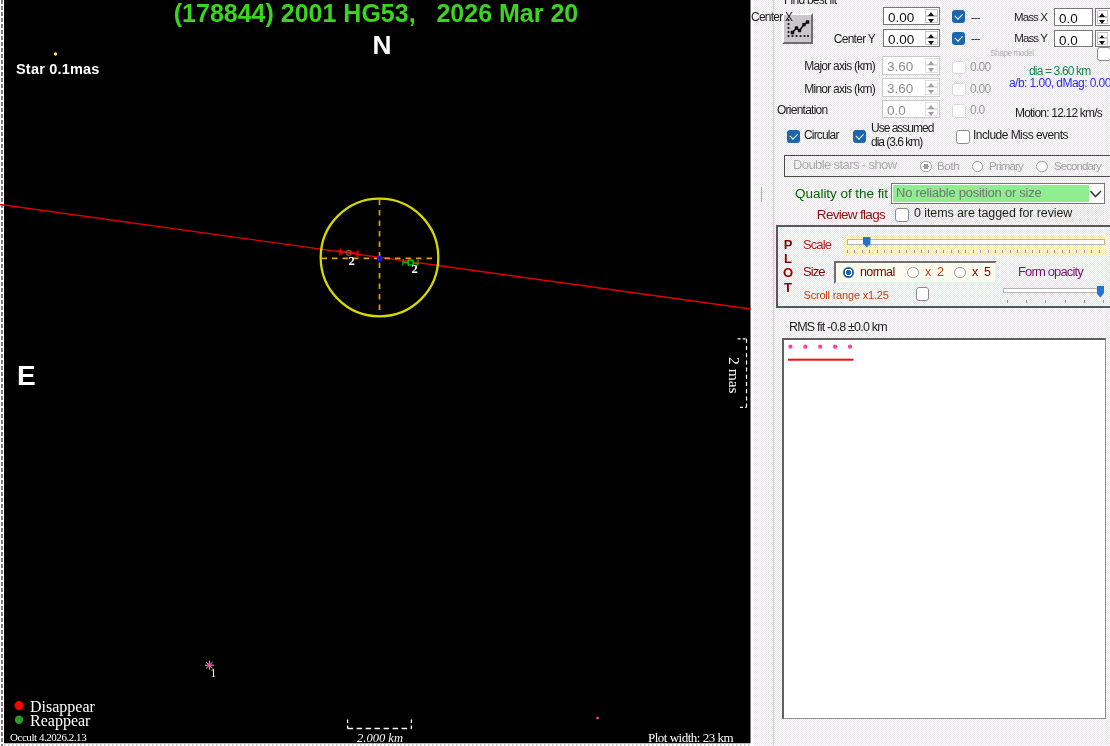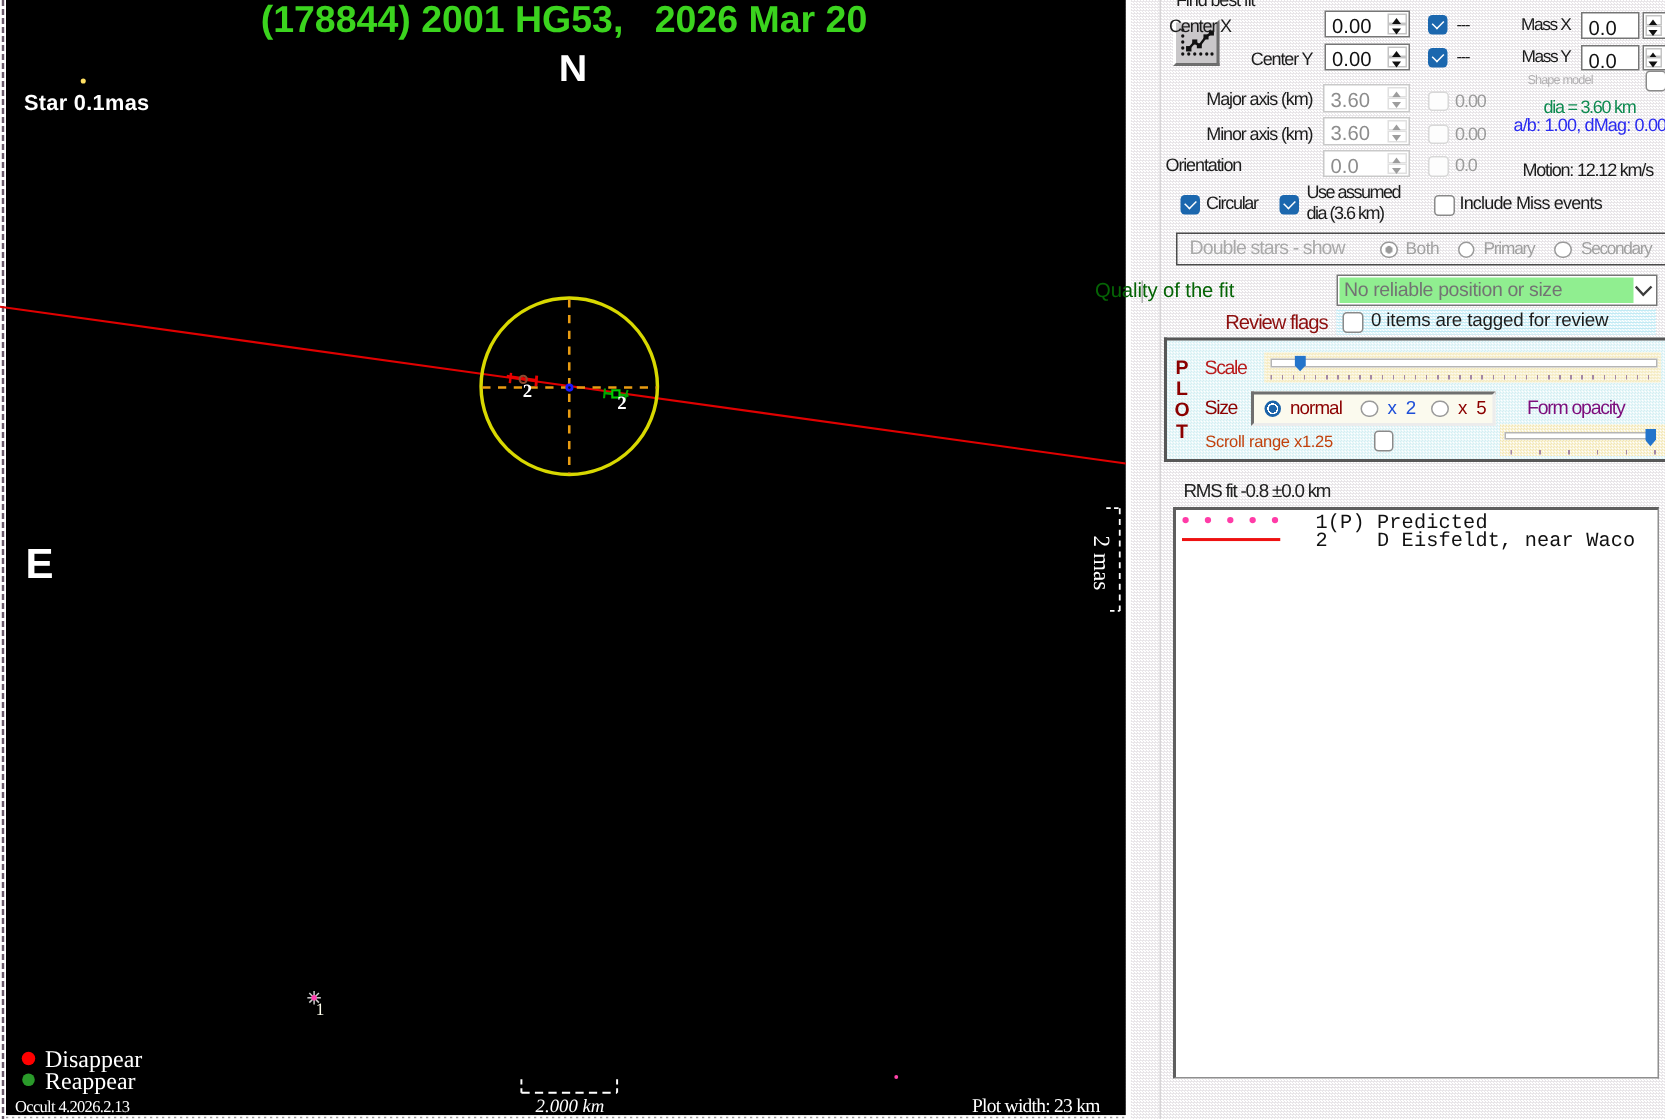--- a/index.html
+++ b/index.html
@@ -125,21 +125,21 @@
   <g fill="#111">
     <rect x="6.7" y="15.7" width="3.6" height="3.6"></rect>
         <rect x="10.8" y="11.3" width="3.4" height="3.4"></rect>
         <rect x="13.9" y="13.9" width="3.3" height="3.3"></rect>
         <rect x="18.3" y="7.9" width="3.4" height="3.4"></rect>
         <rect x="21.9" y="5.3" width="3.4" height="3.4"></rect>
   </g>
 </svg>
 </div>
 
-<div class="lbl" style="left:751px;top:10px;width:98px;text-align:center">Center X</div>
+<div class="lbl" style="left:751px;top:10px;width:98px;text-align:left">Center X</div>
 <div class="num" style="left:883px;top:7px;width:57px;height:18px">
     <span class="val">0.00</span>
     <div class="sp">
       <div class="spb u">
         <i class="tu"></i>
       </div>
       <div class="spb d">
         <i class="td"></i>
       </div>
     </div>
@@ -182,21 +182,21 @@
 <div class="num" style="left:1095px;top:29.5px;width:16px;height:17.5px">
     <div class="sp" style="width:11px;right:2px">
       <div class="spb u">
         <i class="tu" style="left:1px"></i>
       </div>
       <div class="spb d">
         <i class="td" style="left:1px"></i>
       </div>
     </div>
   </div>
-<div class="lbl" style="left:990px;top:47.8px;width:100px;text-align:center;font-size:8.5px;letter-spacing:-0.6px;color:#b2b0b2">Shape model</div>
+<div class="lbl" style="left:990px;top:47.8px;width:100px;text-align:left;font-size:8.5px;letter-spacing:-0.6px;color:#b2b0b2">Shape model</div>
 <div class="cbw" style="left:1097px;top:47px;width:12px;height:12px"></div>
 <div class="lbl b" style="left:1029px;top:64px;font-size:12px;letter-spacing:-0.85px;color:#0e8a50;font-weight:normal">dia = 3.60 km</div>
 <div class="lbl" style="left:1009px;top:76.2px;font-size:12px;letter-spacing:-0.55px;color:#2a2af0">a/b: 1.00, dMag: 0.00</div>
 <div class="lbl" style="left:1015px;top:106.3px;font-size:12px;letter-spacing:-0.8px">Motion: 12.12 km/s</div>
 
 <div class="lbl" style="left:777px;top:59px;width:98px;text-align:right">Major axis (km)</div>
 <div class="num dis" style="left:882px;top:56px;width:58px;height:18.5px">
     <span class="val">3.60</span>
     <div class="sp">
       <div class="spb u">
@@ -247,21 +247,21 @@
 
 <div class="abs" style="left:784px;top:155px;width:330px;height:21.5px;border:1.5px solid #4b4b4b;box-sizing:border-box"></div>
 <div class="lbl b" style="left:793px;top:157px;font-size:13px;letter-spacing:-0.6px;color:#a9a9a9">Double stars - show</div>
 <div class="radg" style="left:920px;top:160.5px"></div>
 <div class="lbl" style="left:937px;top:159.5px;font-size:11.5px;letter-spacing:-0.3px;color:#a0a0a0">Both</div>
 <div class="rad" style="left:971.5px;top:160.5px"></div>
 <div class="lbl" style="left:989px;top:159.5px;font-size:11.5px;letter-spacing:-0.8px;color:#a0a0a0">Primary</div>
 <div class="rad" style="left:1036px;top:160.5px"></div>
 <div class="lbl" style="left:1054px;top:159.5px;font-size:11.5px;letter-spacing:-0.9px;color:#a0a0a0">Secondary</div>
 
-<div class="lbl b" style="left:730px;top:186px;width:158px;font-size:13.5px;letter-spacing:-0.05px;color:#056405">Quality of the fit</div>
+<div class="lbl b" style="left:730px;top:186px;width:158px;text-align:right;font-size:13.5px;letter-spacing:-0.05px;color:#056405">Quality of the fit</div>
 <div class="abs" style="left:891px;top:183px;width:214px;height:21px;background:#fff;border:1px solid #767676;box-sizing:border-box">
   <div class="abs" style="left:1px;top:1px;width:196px;height:17px;background:#90ee90"></div>
   <div class="abs" style="left:4px;top:0.7px;font-size:13px;letter-spacing:-0.25px;color:#737373;white-space:nowrap">No reliable position or size</div>
   <svg class="abs" style="left:198px;top:6px" width="12" height="9" viewBox="0 0 12 9">
       <polyline points="0.5,1 5.5,6.5 11,1" fill="none" stroke="#3c3c3c" stroke-width="1.6"></polyline>
     </svg>
 </div>
 <div class="lbl b" style="left:730px;top:207.1px;width:155px;text-align:right;font-size:13.5px;letter-spacing:-0.7px;color:#8d0e0e">Review flags</div>
 <div class="abs" style="left:891px;top:205.5px;width:213px;height:17px;background-color:#ddf4f9;background-image:conic-gradient(#fff 0 25%,#c2eaf4 0 50%,#fff 0 75%,#c2eaf4 0 100%);background-size:2px 2px"></div>
 <div class="cbw" style="left:894.5px;top:207.5px;width:12px;height:12px"></div>
@@ -273,21 +273,21 @@
 <div class="slider" style="left:843px;top:234.5px;width:264px;height:20.5px">
   <div class="groove" style="left:3.5px;top:4.5px;width:258px;height:6px"></div>
   <div class="thumb" style="left:20px;top:2.5px;width:7.5px;height:10.5px"></div>
   <div class="ticks" style="left:4px;top:15.2px;width:258px;background:repeating-linear-gradient(90deg,#a488a4 0 1px,transparent 1px 7.4px)"></div>
 </div>
 <div class="lbl b" style="left:803px;top:264px;font-size:13px;letter-spacing:-0.9px;color:#8b0000">Size</div>
 <div class="abs" style="left:834px;top:260.5px;width:163px;height:23.5px;background:#fbfaee;border:2px solid;border-color:#6f6f6f #ececec #ececec #6f6f6f;box-sizing:border-box"></div>
 <div class="radb" style="left:843px;top:266.5px;width:11px;height:11px"></div>
 <div class="lbl b" style="left:860px;top:264.5px;font-size:12.5px;letter-spacing:-0.6px;color:#8b0000">normal</div>
 <div class="rad" style="left:907px;top:266.5px;width:9.5px;height:9.5px"></div>
-<div class="lbl b" style="left:925px;top:264.5px;font-size:12.5px;letter-spacing:1.2px;color:#1d4ed8">x 2</div>
+<div class="lbl b" style="left:925px;top:264.5px;font-size:12.5px;letter-spacing:1.2px;color:#c2410c">x 2</div>
 <div class="rad" style="left:954px;top:266.5px;width:9.5px;height:9.5px"></div>
 <div class="lbl b" style="left:972px;top:264.5px;font-size:12.5px;letter-spacing:1.2px;color:#8b0000">x 5</div>
 <div class="lbl b" style="left:1018px;top:264px;font-size:13px;letter-spacing:-0.85px;color:#7c0e7c">Form opacity</div>
 <div class="slider" style="left:1000px;top:282.5px;width:110px;height:21.5px">
   <div class="groove" style="left:3px;top:5.5px;width:101px;height:5px"></div>
   <div class="thumb" style="left:96.5px;top:3px;width:7.6px;height:12px"></div>
   <div class="ticks" style="left:6.5px;top:17px;width:100px;background:repeating-linear-gradient(90deg,#a488a4 0 1px,transparent 1px 19.2px)"></div>
 </div>
 <div class="lbl b" style="left:803.5px;top:288.5px;font-size:11px;letter-spacing:-0.2px;color:#c2410c">Scroll range x1.25</div>
 <div class="cbw" style="left:915.5px;top:287px"></div>
@@ -298,17 +298,15 @@
   <svg class="abs" style="left:0;top:0" width="90" height="30" viewBox="0 0 90 30">
     <g fill="#ff3ba7">
         <circle cx="6.4" cy="6.7" r="2.1"></circle>
         <circle cx="21.3" cy="6.7" r="2.1"></circle>
         <circle cx="36.2" cy="6.7" r="2.1"></circle>
         <circle cx="51.1" cy="6.7" r="2.1"></circle>
         <circle cx="66" cy="6.7" r="2.1"></circle>
       </g>
     <rect x="4" y="18.7" width="65.5" height="2" fill="#ee1111"></rect>
   </svg>
-  <pre class="abs" style="left:93px;top:3.8px;margin:0;font-family:'Liberation Mono',monospace;font-size:13.5px;letter-spacing:0.1px;line-height:11.8px;color:#111">1(P) Predicted
-2    D Eisfeldt, near Waco</pre>
 </div>
 
 <div class="abs" style="left:761px;top:187px;width:1px;height:15px;background:#b0b0b0"></div>
 
 </body></html>

